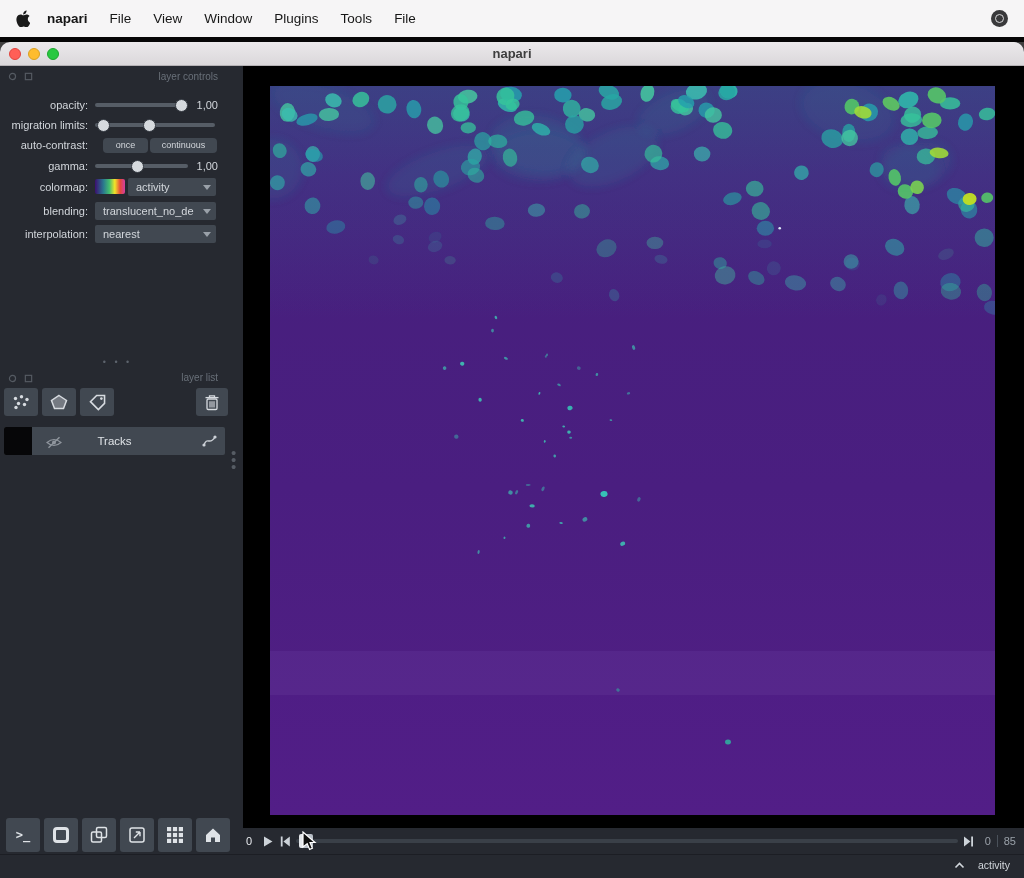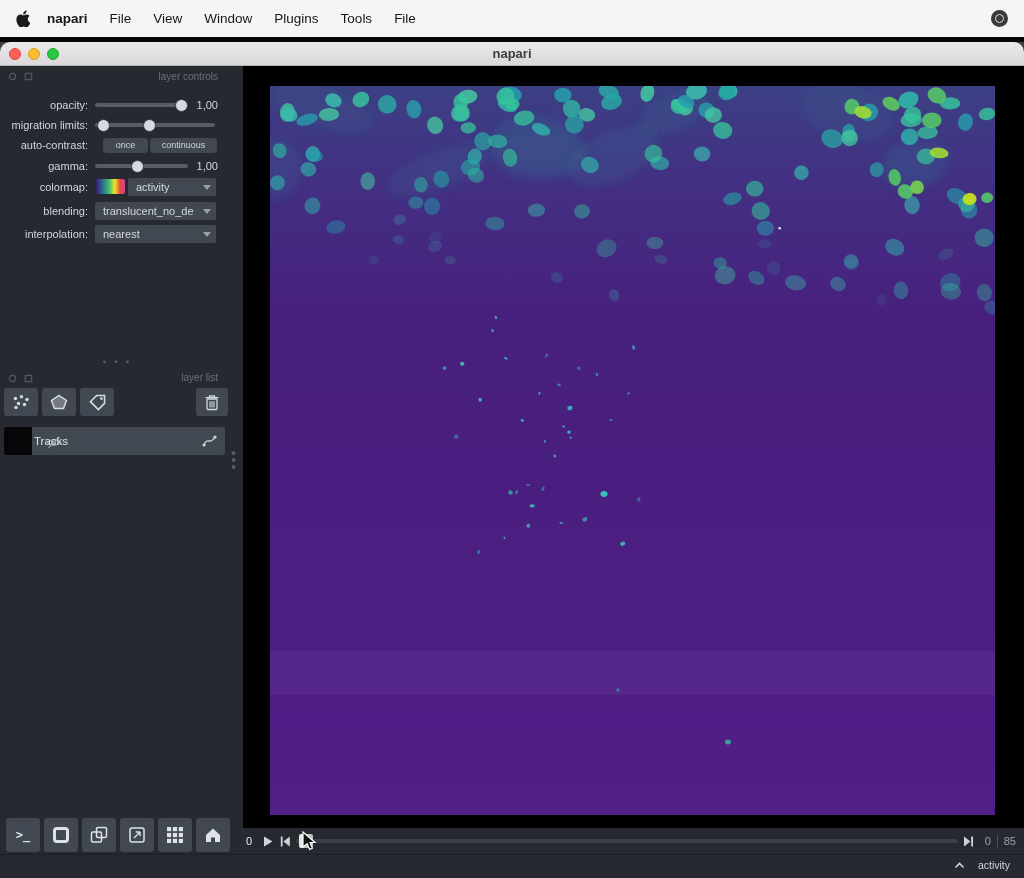--- a/index.html
+++ b/index.html
@@ -68,21 +68,21 @@
     background-image:
       radial-gradient(circle at 6px 8px,  #e8e8e8 0 1px, transparent 1.6px),
       radial-gradient(circle at 15px 19px,#d94f8e 0 1px, transparent 1.6px),
       radial-gradient(circle at 21px 6px, #7ec8e3 0 1px, transparent 1.6px),
       radial-gradient(circle at 10px 23px,#cfcfcf 0 1px, transparent 1.6px),
       radial-gradient(circle at 23px 14px,#b0e57c 0 1px, transparent 1.6px),
       radial-gradient(circle at 4px 17px, #e0c060 0 1px, transparent 1.6px);}
   .thumb-image{background:linear-gradient(168deg,#120726 0%,#2a0f4e 45%,#471c78 100%);}
   .eye-btn{position:absolute;left:41px;top:8px;width:18px;height:13px;}
   .layer-name{position:absolute;left:30px;right:30px;top:0;height:28px;line-height:28px;
-    font-size:11.5px;color:#dfe3e7;white-space:nowrap;overflow:hidden;}
+    text-align:center;font-size:11.5px;color:#dfe3e7;white-space:nowrap;overflow:hidden;}
   .selected .layer-name{color:#ffffff;}
   .type-icon{position:absolute;right:7px;top:7px;}
 
   .vw-btn{position:absolute;top:752px;width:34px;height:34px;background:#414851;border-radius:3px;
     display:flex;align-items:center;justify-content:center;}
   .console-glyph{font-family:"DejaVu Sans Mono",monospace;font-weight:bold;font-size:12px;color:#dfe3e7;}
   .sq2d{width:16px;height:16px;border:3px solid #dfe3e7;border-radius:4px;}
 
   
   .canvas{position:absolute;left:243px;top:0;width:781px;height:762px;background:#000;}

